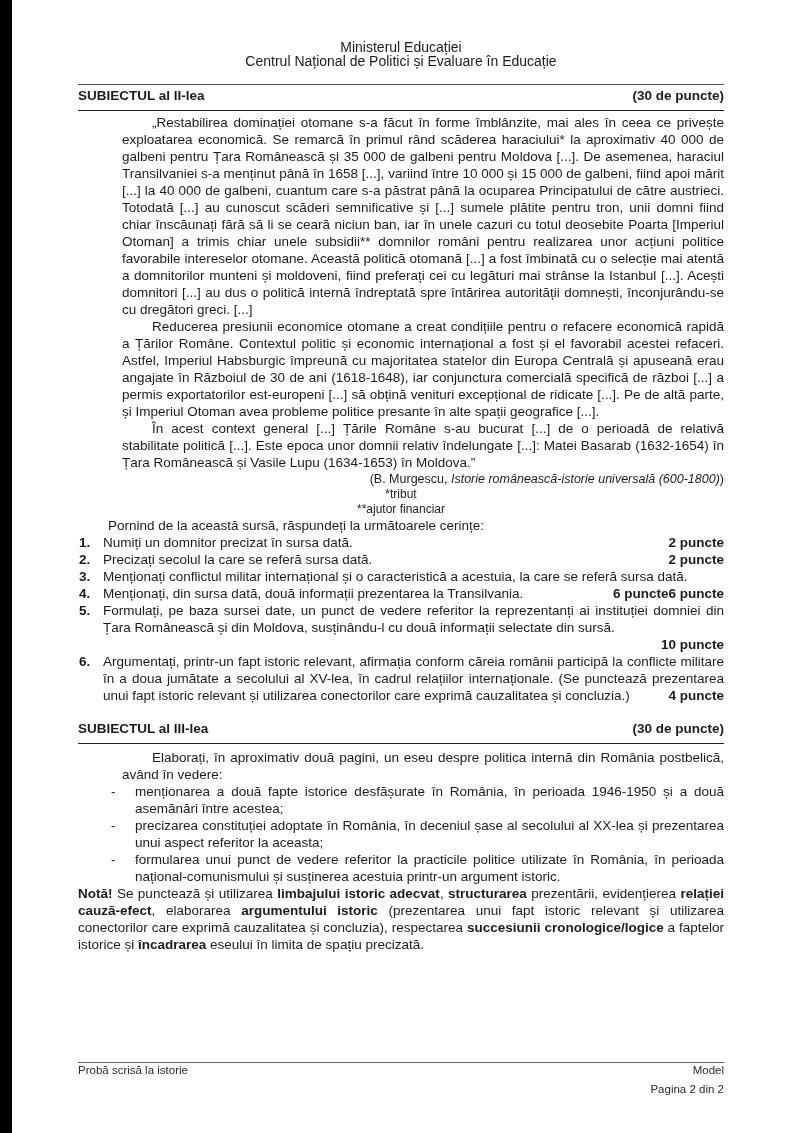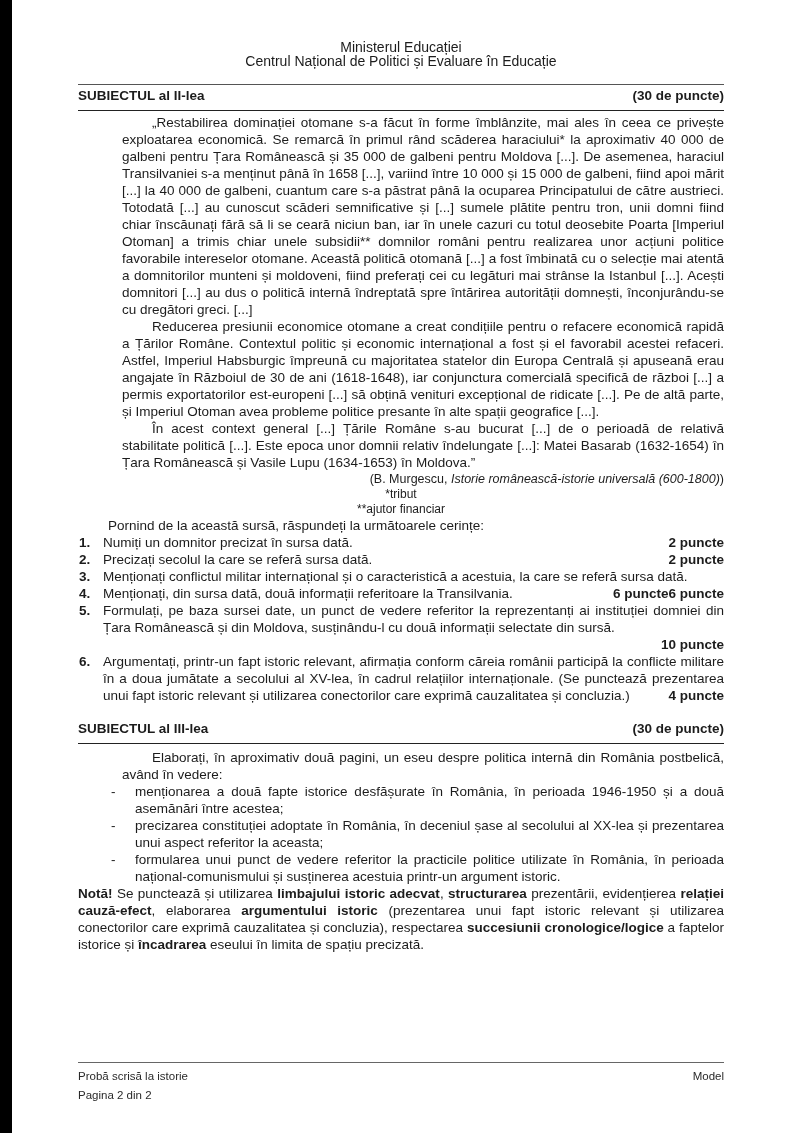--- a/index.html
+++ b/index.html
@@ -46,23 +46,23 @@
   .bullet { position: relative; padding-left: 57px; text-align: justify; }
   .bullet .dash { position: absolute; left: 33px; }
   .note { text-align: justify; }
   .note b { font-weight: bold; }
   .footer {
     position: absolute; left: 78px; width: 646px; top: 1062px;
     font-size: 11.5px; line-height: 14px; color: #2a2a2a;
   }
   .footer-row {
     display: flex; justify-content: space-between;
-    border-top: 1px solid #666; padding-top: 6px;
+    border-top: 1px solid #666; padding-top: 0;
   }
-  .footer-center { text-align: left; margin-top: 5px; }
+  .footer-center { text-align: right; margin-top: 5px; }
   i { font-style: italic; }
 </style>
 </head>
 <body>
 
 <div class="scan-edge"></div>
 
 <div class="content">
 
   <div class="doc-header">
@@ -99,21 +99,21 @@
       <span class="task-text">Precizați secolul la care se referă sursa dată.</span>
     </li>
     <li class="task">
       <span class="task-num">3.</span>
       <span class="task-text">Menționați conflictul militar internațional și o caracteristică a acestuia, la care se referă sursa dată.</span>
       <span class="task-points">6 puncte</span>
     </li>
     <li class="task">
       <span class="task-num">4.</span>
       <span class="task-points">6 puncte</span>
-      <span class="task-text">Menționați, din sursa dată, două informații referitoare la Transilvania.</span>
+      <span class="task-text">Menționați, din sursa dată, două informații prezentarea la Transilvania.</span>
     </li>
     <li class="task">
       <span class="task-num">5.</span>
       <span class="task-text">Formulați, pe baza sursei date, un punct de vedere referitor la reprezentanți ai instituției domniei din Țara Românească și din Moldova, susținându-l cu două informații selectate din sursă.</span>
       <span class="task-points own-line">10 puncte</span>
     </li>
     <li class="task">
       <span class="task-num">6.</span>
       <span class="task-text">Argumentați, printr-un fapt istoric relevant, afirmația conform căreia românii participă la conflicte militare în a doua jumătate a secolului al XV-lea, în cadrul relațiilor internaționale. (Se punctează prezentarea unui fapt istoric relevant și utilizarea conectorilor care exprimă cauzalitatea și concluzia.)</span>
       <span class="task-points">4 puncte</span>

